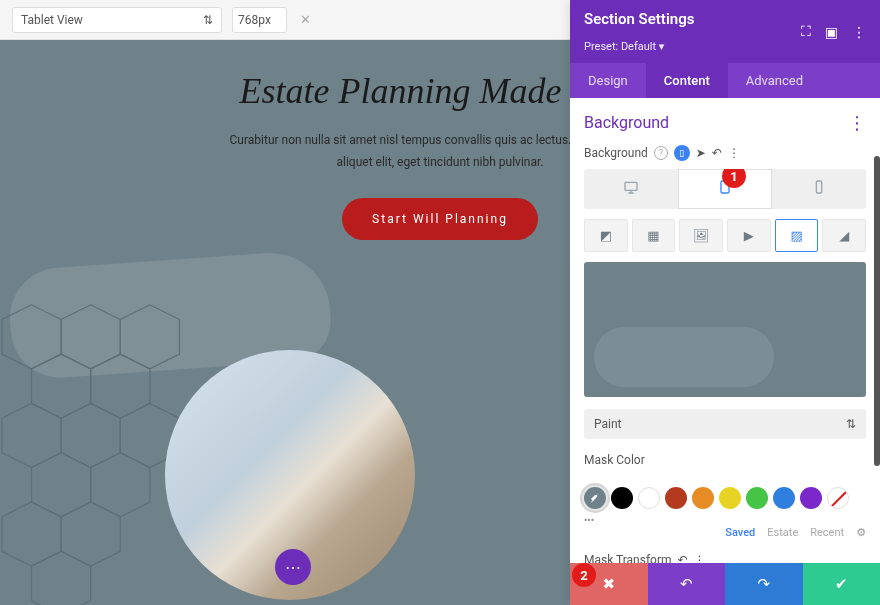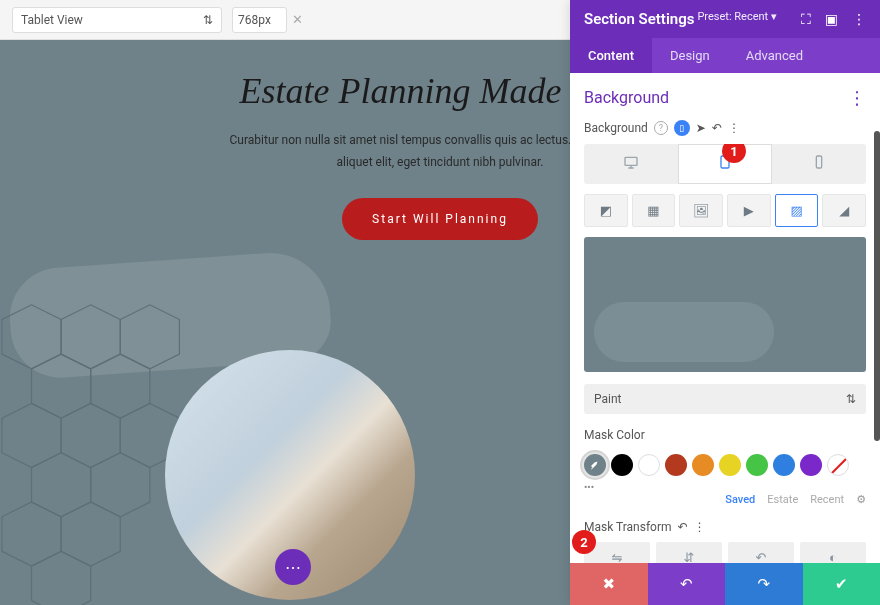--- a/index.html
+++ b/index.html
@@ -1,37 +1,37 @@
 <!DOCTYPE html>
 <html><head>
 <meta charset="utf-8">
 <style>
 *{box-sizing:border-box;margin:0;padding:0;font-family:-apple-system,BlinkMacSystemFont,'Segoe UI',Roboto,sans-serif}
 body{width:880px;height:605px;overflow:hidden;display:flex;flex-direction:column;background:#fff}
 .topbar{display:flex;align-items:center;gap:10px;padding:8px 12px;background:#f5f5f5;border-bottom:1px solid #e0e0e0;height:40px}
 .select-view{display:flex;align-items:center;justify-content:space-between;background:#fff;border:1px solid #ddd;border-radius:3px;padding:5px 8px;font-size:12px;color:#555;width:210px;cursor:pointer}
-.width-box{display:flex;align-items:center;gap:5px}
+.width-box{display:flex;align-items:center;gap:13px}
 .width-input{width:55px;padding:5px;font-size:12px;border:1px solid #ddd;border-radius:3px;color:#555}
 .width-x{color:#aaa;font-size:13px;cursor:pointer}
 .default-btn{margin-left:auto;background:#b8bec5;border:none;color:#fff;font-size:11px;padding:6px 10px;border-radius:3px;cursor:pointer;margin-right:320px}
 .main{display:flex;flex:1;position:relative}
 .preview{flex:1;background:#6f828a;position:relative;overflow:hidden}
 .preview-content{position:absolute;top:0;left:0;right:0;text-align:center;padding:30px 40px}
 .preview h1{font-family:'Times New Roman',serif;font-size:36px;color:#1a1a1a;font-weight:400;font-style:italic;margin-bottom:18px}
 .preview p{font-size:12px;color:#2a2a2a;line-height:1.8;max-width:430px;margin:0 auto 25px}
 .cta-btn{display:inline-block;background:#b91c1c;color:#fff;border:none;padding:14px 30px;font-size:12px;letter-spacing:2px;border-radius:25px;cursor:pointer}
 .brush-stroke{position:absolute;top:220px;left:10px;width:320px;height:110px;background:#8a999f;border-radius:50px 60px 40px 50px;opacity:.6;transform:rotate(-4deg)}
 .hexagons{position:absolute;top:250px;left:0;width:280px;height:355px}
 .hex-line{stroke:#5d6f77;stroke-width:1.2;fill:none}
 .circle-img{position:absolute;top:310px;left:165px;width:250px;height:250px;border-radius:50%;overflow:hidden;background:linear-gradient(135deg,#d7e3ec 0%,#c0d0dc 40%,#e8e0d4 55%,#b8a68f 70%,#9c8770 100%);display:flex;align-items:center;justify-content:center}
 .fab{position:absolute;bottom:20px;left:275px;width:36px;height:36px;background:#6c2eb9;border-radius:50%;display:flex;align-items:center;justify-content:center;color:#fff;cursor:pointer}
 
 .panel{width:310px;background:#fff;display:flex;flex-direction:column;position:absolute;top:-40px;right:0;bottom:0;box-shadow:-2px 0 10px rgba(0,0,0,.1)}
 .panel-head{background:#6c2eb9;color:#fff;padding:10px 14px;display:flex;align-items:center;justify-content:space-between}
-.panel-head-left{display:flex;flex-direction:row;gap:3px}
+.panel-head-left{display:flex;flex-direction:column;gap:12px}
 .panel-title{font-size:15px;font-weight:600}
 .panel-preset{font-size:11px;opacity:.9}
 .panel-icons{display:flex;gap:14px;align-items:center}
 .panel-icons span{cursor:pointer;font-size:14px}
 .tabs{background:#7c3ec9;display:flex}
 .tab{flex:0 0 auto;padding:10px 18px;font-size:13px;color:#e4d9f5;cursor:pointer}
 .tab.active{background:#6c2eb9;color:#fff;font-weight:500}
 .panel-scroll{flex:1;overflow-y:auto;padding:8px 14px 60px;position:relative}
 .section-head{display:flex;justify-content:space-between;align-items:center;margin:6px 0 12px}
 .section-title{color:#6c2eb9;font-size:16px}
@@ -43,21 +43,21 @@
 .device-opt.active{background:#fff;color:#3b82f6;box-shadow:0 0 0 1px #ddd inset}
 .badge{position:absolute;width:24px;height:24px;background:#e21b1b;color:#fff;border-radius:50%;display:flex;align-items:center;justify-content:center;font-size:13px;font-weight:bold;z-index:5}
 .badge1{top:-5px;left:138px}
 .bg-type-row{display:flex;gap:4px;margin-bottom:10px}
 .bg-type{flex:1;text-align:center;padding:8px 0;background:#f3f3f3;border:1px solid #e6e6e6;border-radius:2px;cursor:pointer;color:#6f7b84;font-size:13px}
 .bg-type.selected{background:#fff;border-color:#3b82f6;color:#3b82f6}
 .preview-box{width:100%;height:135px;background:#6f828a;border-radius:3px;margin-bottom:12px;position:relative;overflow:hidden}
 .preview-box .mini-stroke{position:absolute;bottom:10px;left:10px;width:180px;height:60px;background:#8a999f;opacity:.5;border-radius:30px}
 .scrollbar{position:absolute;right:0;top:58px;width:6px;height:310px;background:#555;border-radius:3px}
 .select-row{display:flex;align-items:center;justify-content:space-between;background:#efefef;border-radius:3px;padding:8px 10px;font-size:12px;color:#555;margin-bottom:14px;cursor:pointer}
-.label{font-size:12px;color:#555;margin-bottom:12px}
+.label{font-size:12px;color:#555;margin-bottom:20px}
 .swatches{display:flex;gap:5px;align-items:center;margin-bottom:6px}
 .swatch{width:22px;height:22px;border-radius:50%;cursor:pointer;flex-shrink:0}
 .swatch.ring{box-shadow:0 0 0 2px #e5e5e5,0 0 0 4px #d4d4d4}
 .swatch.picker{background:#6f828a;display:flex;align-items:center;justify-content:center;color:#fff}
 .swatch.strike{background:#fff;border:1px solid #ddd;position:relative;overflow:hidden}
 .swatch.strike::after{content:'';position:absolute;width:28px;height:2px;background:#e21b1b;transform:rotate(-45deg);top:10px;left:-3px}
 .sw-meta{display:flex;justify-content:flex-end;align-items:center;gap:12px;font-size:11px;color:#aaa;margin-bottom:14px}
 .sw-meta .saved{color:#3b82f6;font-weight:500}
 .sw-meta .gear{cursor:pointer;color:#999}
 .transform-row{display:flex;gap:6px;position:relative}
@@ -115,31 +115,31 @@
     <div class="circle-img"></div>
     <div class="fab">
         <span>⋯</span>
       </div>
   </div>
 
   <div class="panel">
     <div class="panel-head">
       <div class="panel-head-left">
         <div class="panel-title">Section Settings</div>
-        <div class="panel-preset"><span>Preset: Recent</span> <span>▾</span></div>
+        <div class="panel-preset"><span>Preset: Default</span> <span>▾</span></div>
       </div>
       <div class="panel-icons">
         <span>⛶</span>
         <span>▣</span>
         <span>⋮</span>
       </div>
     </div>
     <div class="tabs">
+      <div class="tab">Design</div>
       <div class="tab active">Content</div>
-      <div class="tab">Design</div>
       <div class="tab">Advanced</div>
     </div>
 
     <div class="panel-scroll">
       <div class="section-head">
         <div class="section-title">Background</div>
         <span class="icon-dots">⋮</span>
       </div>
 
       <div class="field-row">

